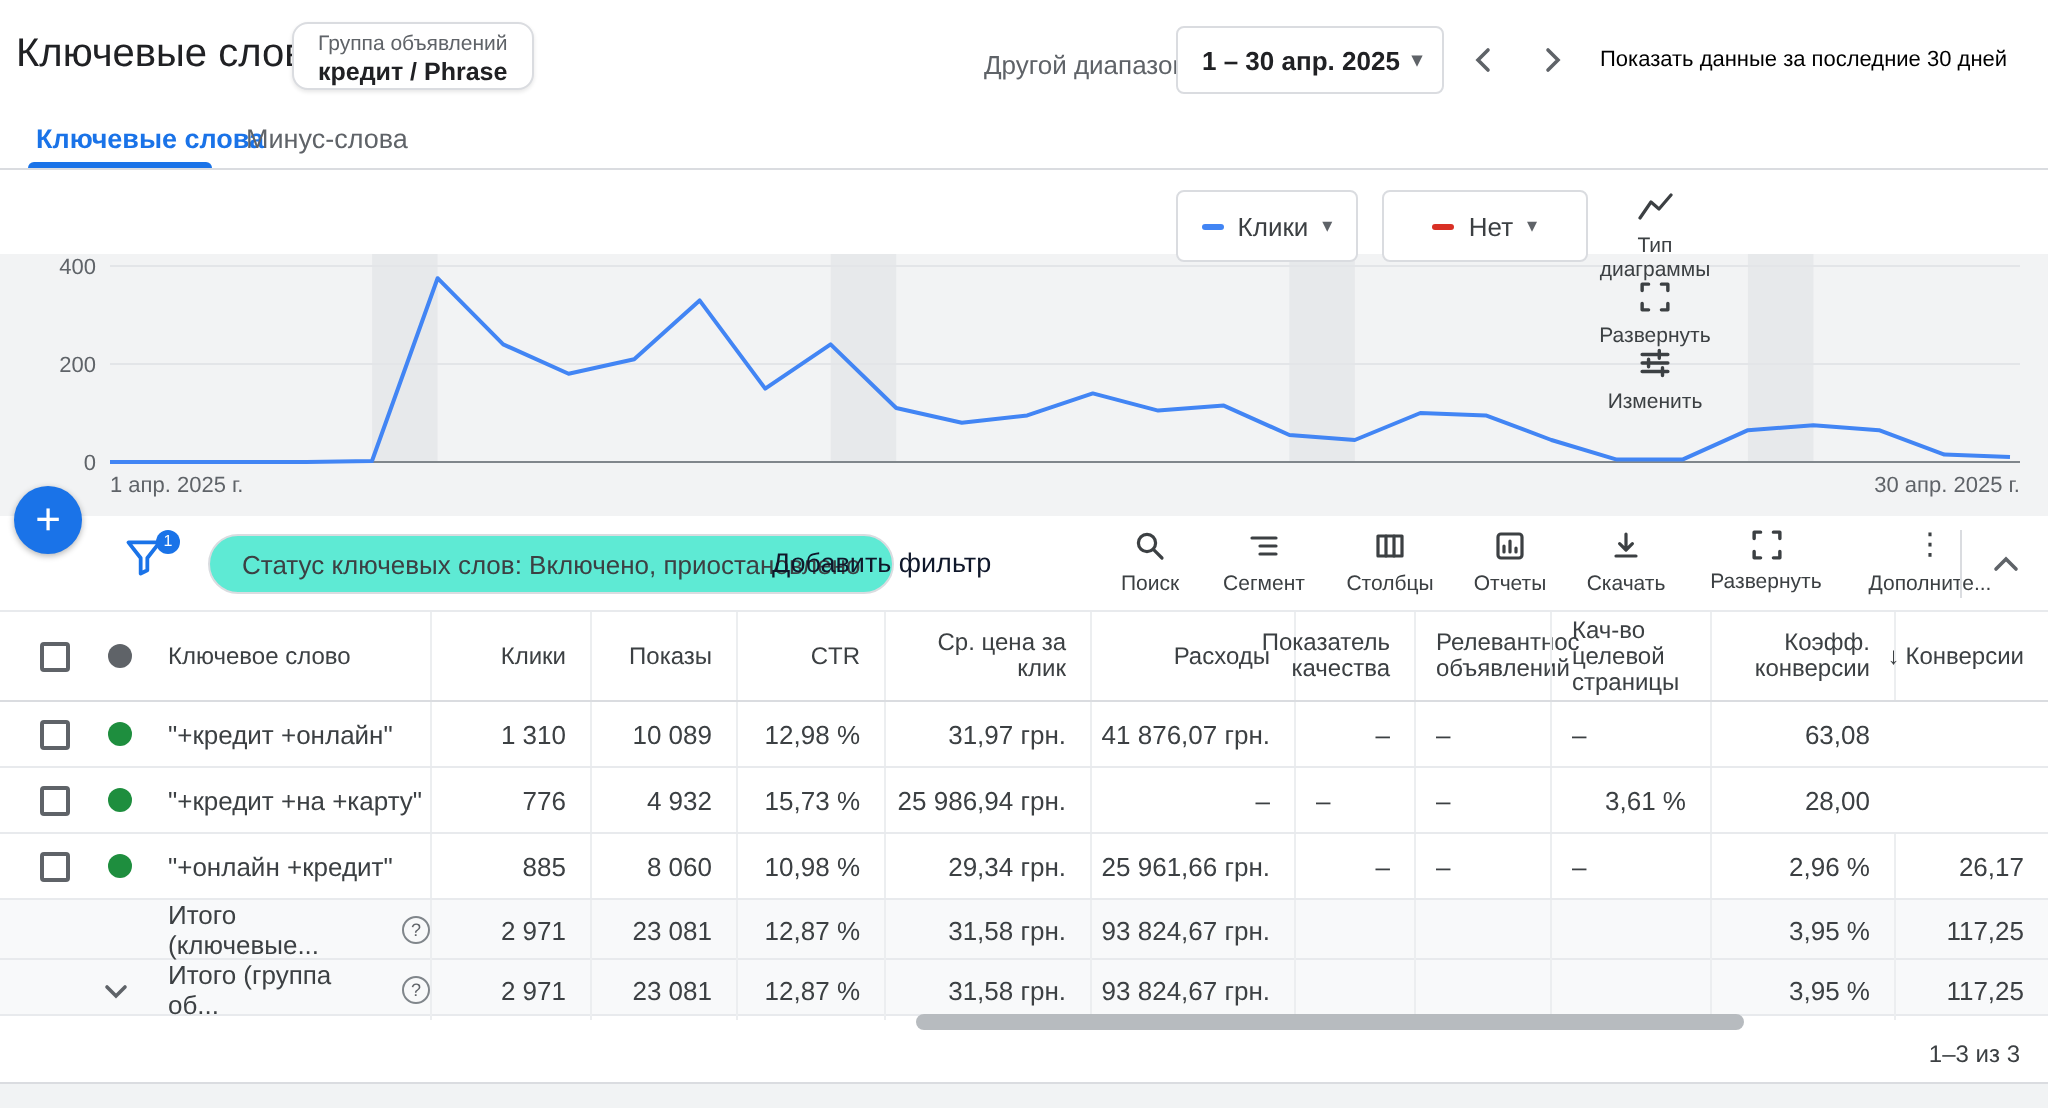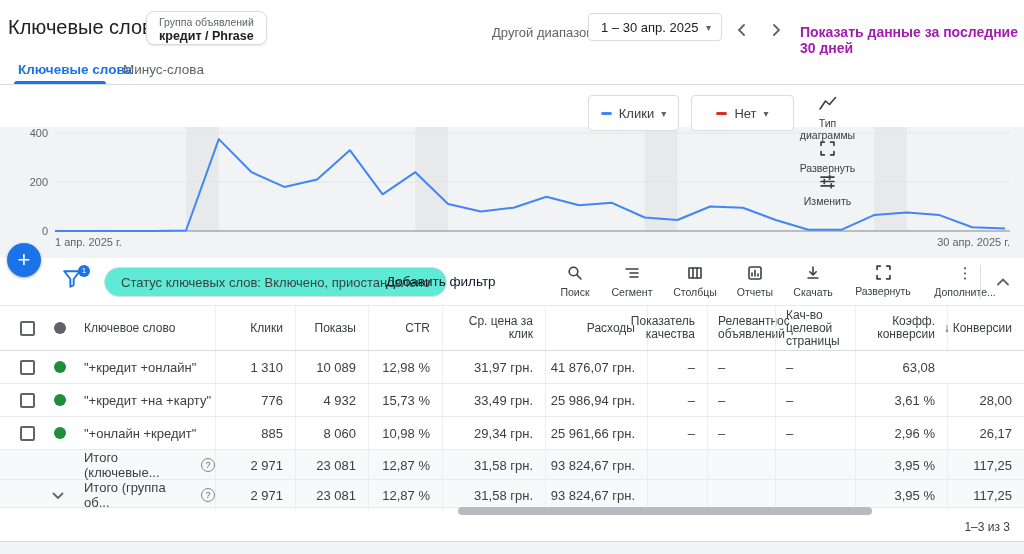--- a/index.html
+++ b/index.html
@@ -7,26 +7,26 @@
   body { position:relative; background:#fff; font-family:"Liberation Sans",sans-serif; color:#202124; overflow:hidden; }
   svg text { font-family:"Liberation Sans",sans-serif; }
 
   
   .topbar { position:absolute; top:0; left:0; width:1024px; height:55px; background:#fff; }
   .page-title { position:absolute; left:8px; top:16px; font-size:20px; color:#202124; }
   .scope-chip { position:absolute; left:146px; top:11px; background:#fff; border:1px solid #dadce0; border-radius:8px; padding:4px 12px 0; box-shadow:0 1px 2px rgba(0,0,0,.1); cursor:pointer; }
   .scope-chip .l1 { font-size:10.5px; color:#5f6368; line-height:13px; }
   .scope-chip .l2 { font-size:12.5px; color:#202124; font-weight:bold; line-height:15px; }
   .range-label { position:absolute; left:492px; top:25px; font-size:13px; color:#5f6368; }
-  .date-box { position:absolute; left:588px; top:13px; width:134px; height:28px; background:#fff; border:1px solid #dadce0; border-radius:4px; display:flex; align-items:center; padding:0 10px 0 12px; cursor:pointer; }
+  .date-box { position:absolute; left:588px; top:13px; width:134px; height:34px; background:#fff; border:1px solid #dadce0; border-radius:4px; display:flex; align-items:center; padding:0 10px 0 12px; cursor:pointer;font-weight:bold; }
   .date-box .val { font-size:13px; color:#202124; flex:1; }
   .date-box .caret { font-size:10px; color:#5f6368; }
   .nav-btn { position:absolute; top:22px; width:20px; height:18px; background:none; border:none; cursor:pointer; }
   .nav-prev { left:732px; } .nav-next { left:766px; }
-  .last30-link { position:absolute; left:800px; top:24px; font-size:14px; color:#a21caf; font-weight:bold; text-decoration:none; cursor:pointer; }
+  .last30-link { position:absolute; left:800px; top:24px; font-size:11px; color:#000000; font-weight:normal; text-decoration:none; cursor:pointer; }
 
   
   .tabs { position:absolute; top:55px; left:0; width:1024px; height:30px; border-bottom:1px solid #dadce0; background:#fff; }
   .tab { position:absolute; top:7px; font-size:13.5px; cursor:pointer; }
   .tab.active { left:18px; color:#1a73e8; font-weight:bold; }
   .tab.inactive { left:123px; color:#5f6368; }
   .tab-underline { position:absolute; left:14px; bottom:0; width:92px; height:3px; background:#1a73e8; border-radius:3px 3px 0 0; }
 
   
   .chart-section { position:absolute; top:127px; left:0; width:1024px; height:131px; background:#f2f3f4; }
@@ -279,21 +279,20 @@
     <div class="c">
         <span class="checkbox"></span>
       </div>
     <div class="c">
         <span class="dot green"></span>
       </div>
     <div class="c kw">"+кредит +на +карту"</div>
     <div class="c num bl">776</div>
     <div class="c num bl">4 932</div>
     <div class="c num bl">15,73 %</div>
-    <div class="c num bl">33,49 грн.</div>
     <div class="c num bl">25 986,94 грн.</div>
     <div class="c num bl">–</div>
     <div class="c txt bl">–</div>
     <div class="c txt bl">–</div>
     <div class="c num bl">3,61 %</div>
     <div class="c num bl">28,00</div>
   </div>
 
   <div class="trow drow">
     <div class="c">

